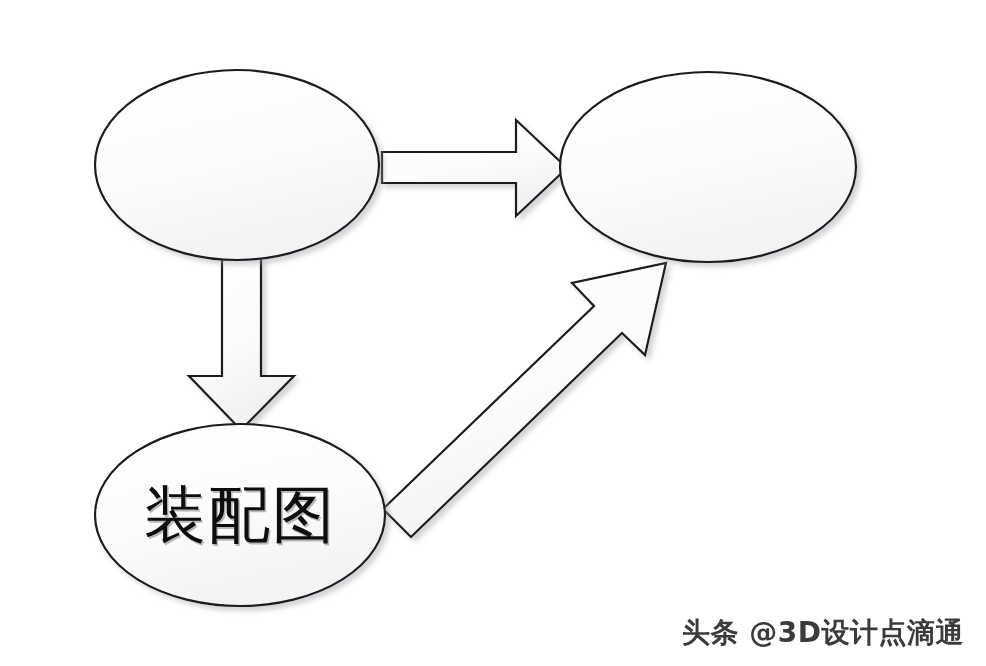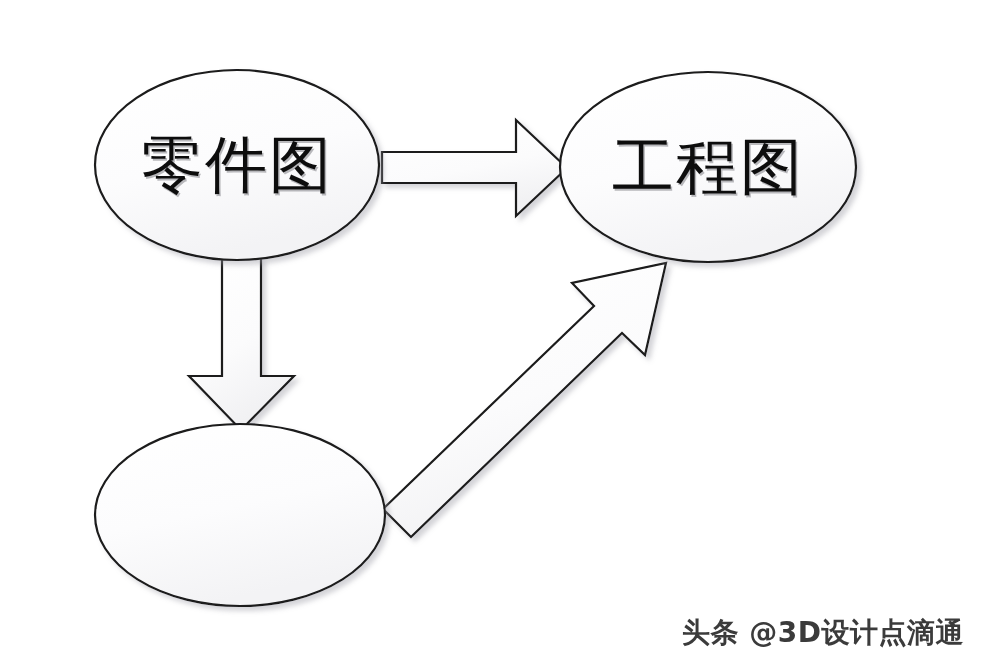--- a/index.html
+++ b/index.html
@@ -97,20 +97,19 @@
 
     <g>
       <ellipse cx="240" cy="515" rx="145" ry="91" fill="url(#shapeFill)" stroke="#1a1a1a" stroke-width="2.2" filter="url(#softShadow)"></ellipse>
     </g>
 
     <g>
       <ellipse cx="708" cy="167" rx="148" ry="95" fill="url(#shapeFill)" stroke="#1a1a1a" stroke-width="2.2" filter="url(#softShadow)"></ellipse>
     </g>
   </svg>
 
-  <div id="label-parts" class="node-label">零件图</div>
 
+  <div id="label-assy" class="node-label">装配图</div>
 
-  <div id="label-eng" class="node-label">工程图</div>
 
   <div id="watermark">头条 @3D设计点滴通</div>
 
 </div>
 
 </body></html>

